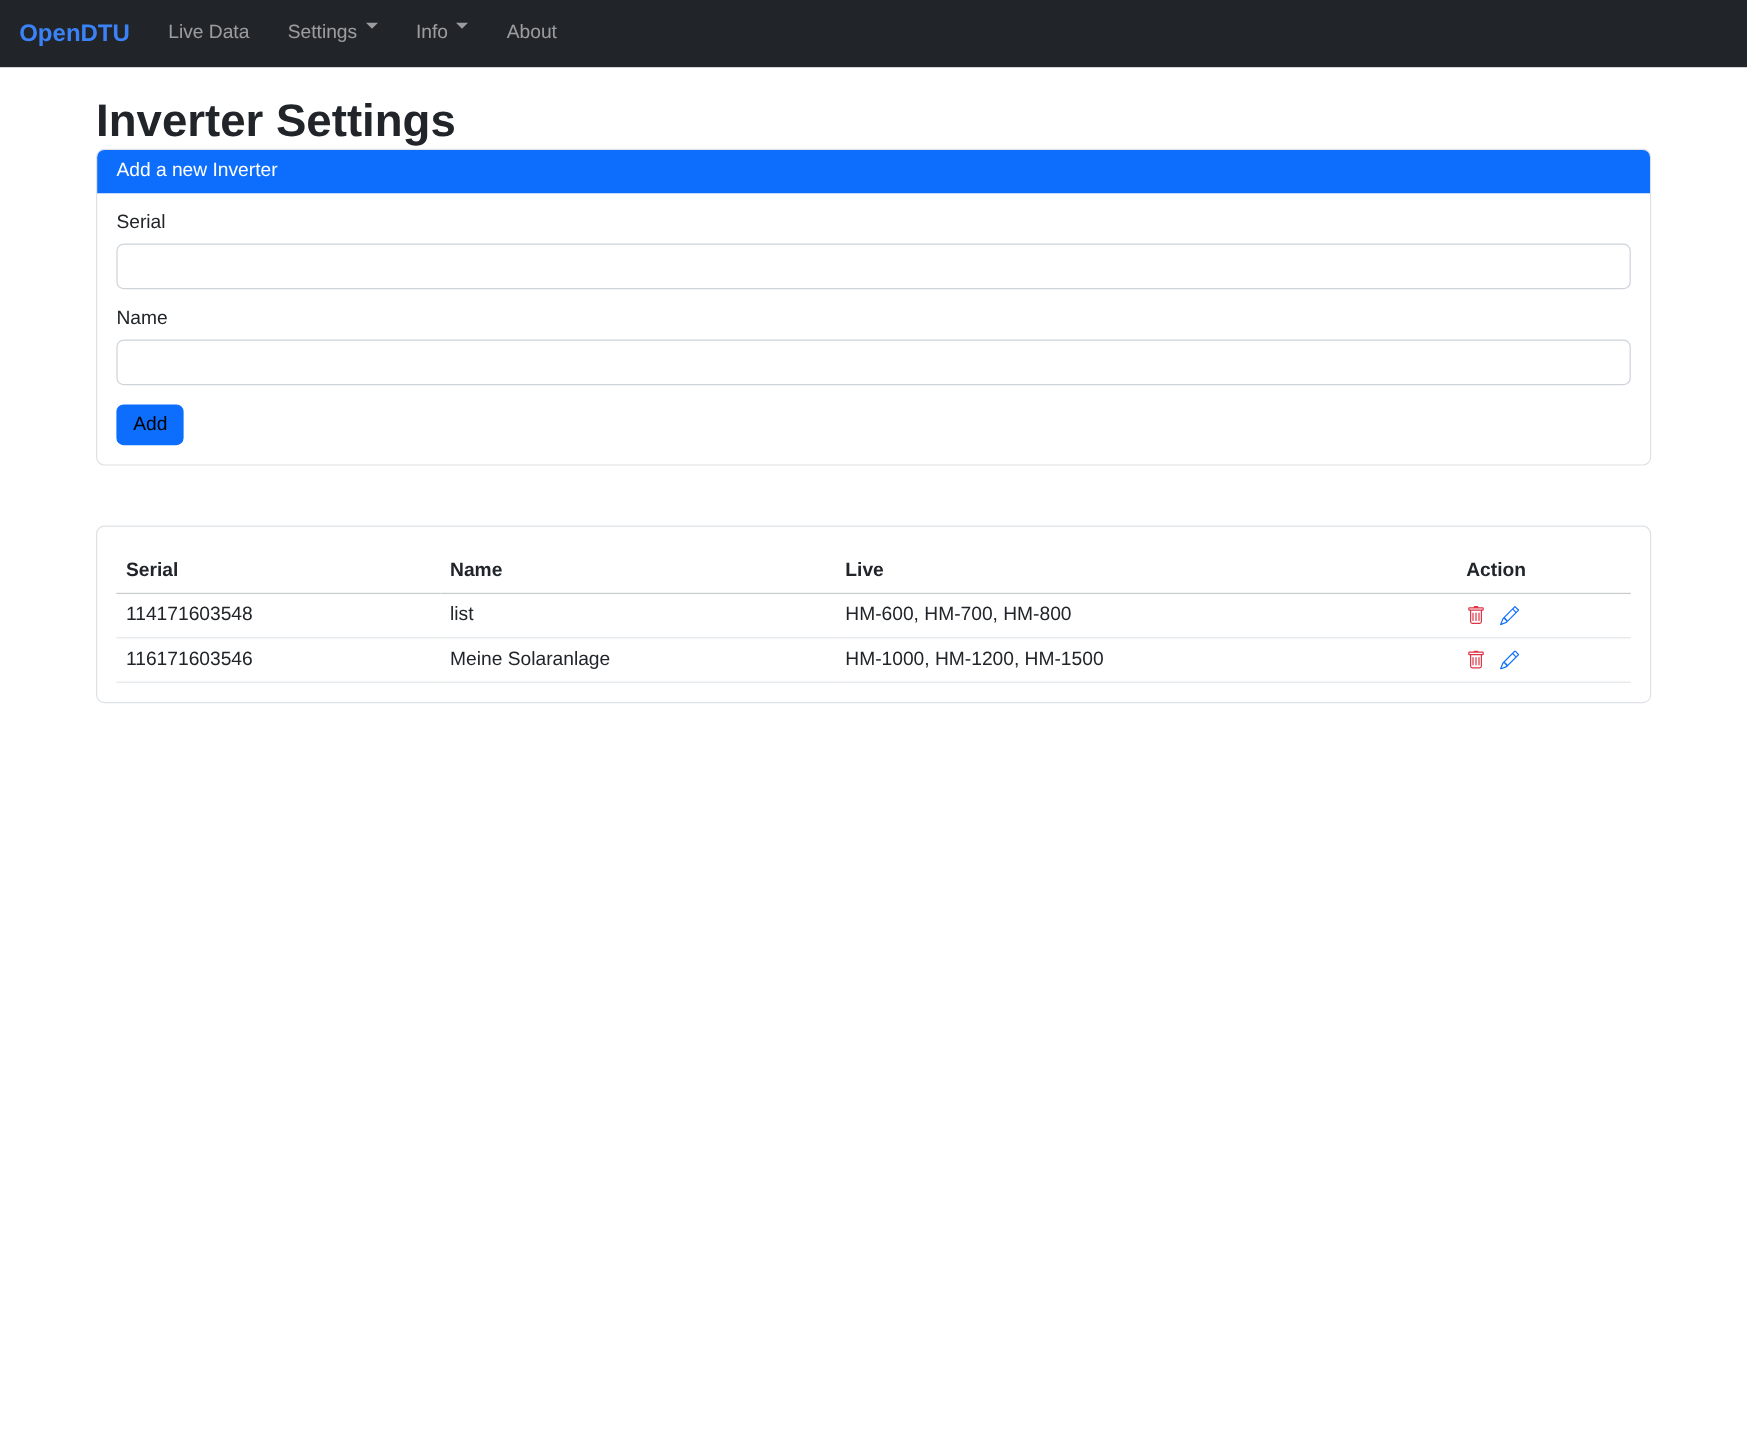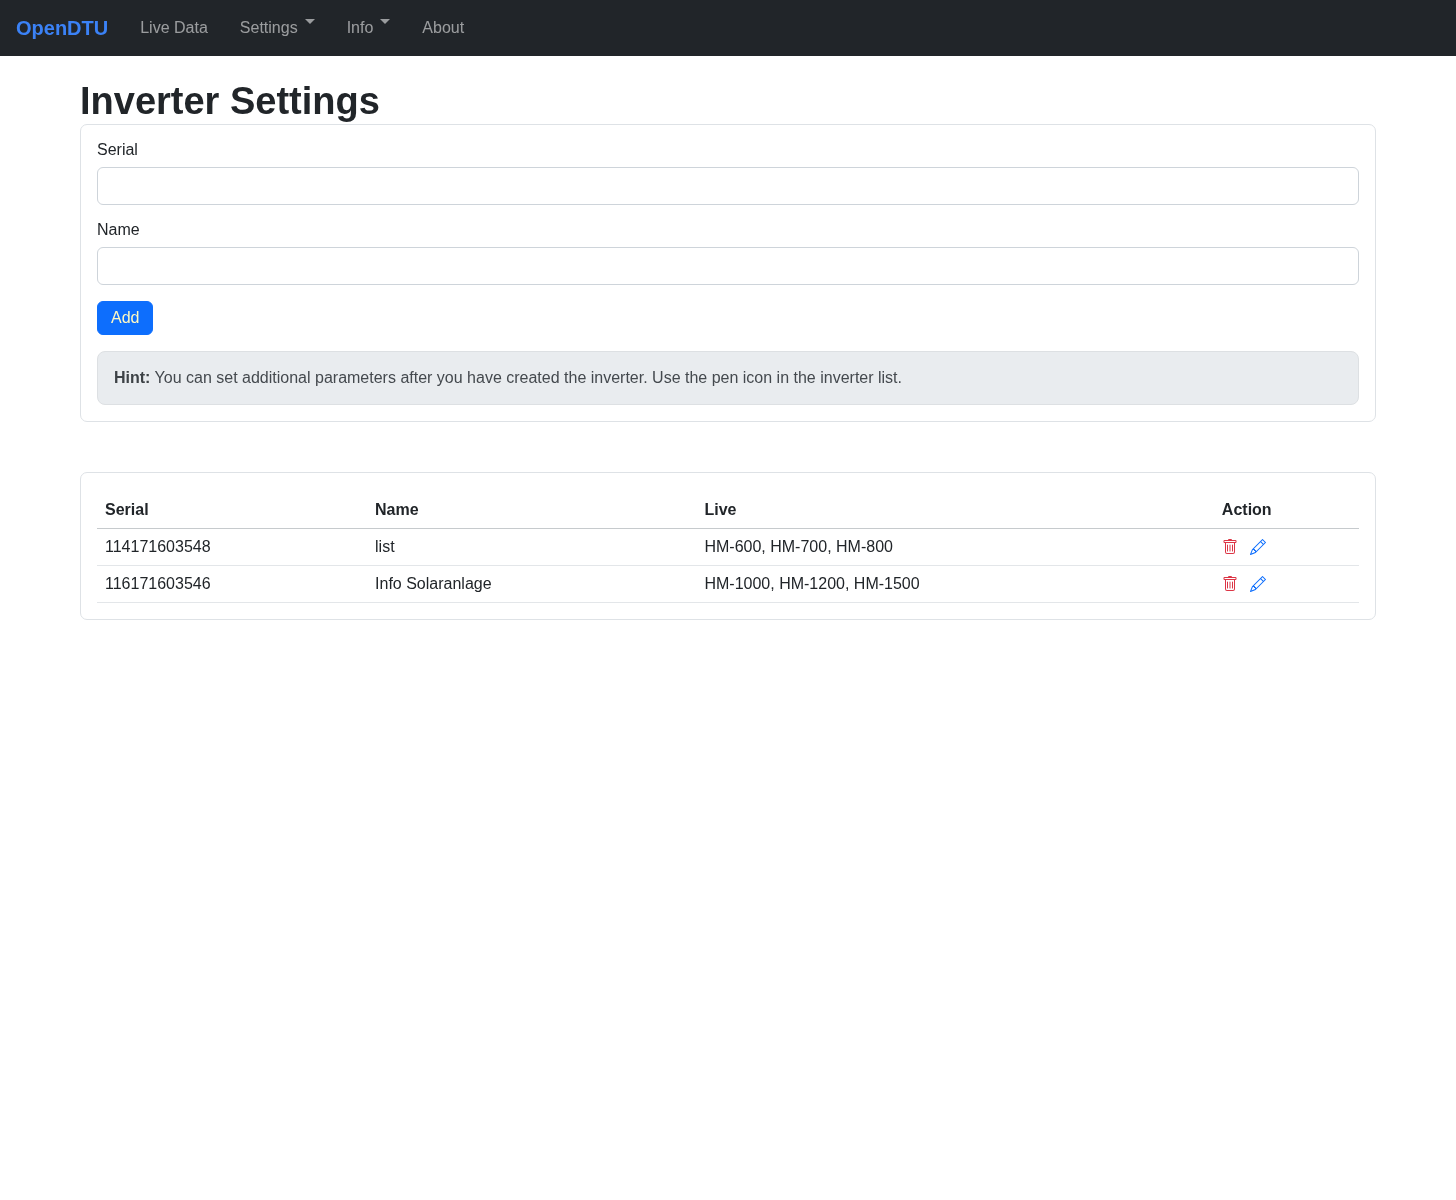--- a/index.html
+++ b/index.html
@@ -42,21 +42,21 @@
 
   
   .form-label { display: block; font-size: 16px; margin-bottom: 8px; }
   .form-control {
     display: block; width: 100%; height: 38px; font-size: 16px; color: #212529;
     border: 1px solid #ced4da; border-radius: 6px; padding: 6px 12px;
     font-family: "Liberation Sans", sans-serif; outline: none; background: #fff;
   }
   .mb-3 { margin-bottom: 16px; }
   .btn-primary {
-    background: #0d6efd; color: #fef9c3; border: 1px solid #0d6efd;
+    background: #0d6efd; color: #000000; border: 1px solid #0d6efd;
     border-radius: 6px; font-size: 16px; padding: 7px 13px; cursor: pointer;
     font-family: "Liberation Sans", sans-serif;
   }
 
   .alert-hint {
     margin-top: 16px; background: #e9ecef; border: 1px solid #dde0e3;
     border-radius: 8px; padding: 17px 16px; font-size: 16px; color: #44494e;
   }
   .alert-hint b { color: #3d4246; }
 
@@ -93,33 +93,31 @@
   <a class="nav-link">
     <span>About</span>
   </a>
 </nav>
 
 <div class="container">
 
   <h1 class="page-title">Inverter Settings</h1>
 
   <div class="card mb-5">
+    <div class="card-header-primary">Add a new Inverter</div>
     <div class="card-body">
 
       <label class="form-label">Serial</label>
       <input class="form-control mb-3" type="text" value="" style="">
 
       <label class="form-label">Name</label>
       <input class="form-control mb-3" type="text" value="" style="">
 
       <button class="btn-primary">Add</button>
 
-      <div class="alert-hint">
-        <b>Hint:</b><span> You can set additional parameters after you have created the inverter. Use the pen icon in the inverter list.</span>
-      </div>
 
     </div>
   </div>
 
   <div class="card">
     <div class="card-body">
 
       <table class="inverter-table">
         <thead>
           <tr>
@@ -145,21 +143,21 @@
                 <button class="icon-btn">
                   <svg width="16" height="16" viewBox="0 0 16 16" fill="#0d6efd" xmlns="http://www.w3.org/2000/svg">
                     <path d="M12.146.146a.5.5 0 0 1 .708 0l3 3a.5.5 0 0 1 0 .708l-10 10a.5.5 0 0 1-.168.11l-5 2a.5.5 0 0 1-.65-.65l2-5a.5.5 0 0 1 .11-.168l10-10ZM11.207 2.5 13.5 4.793 14.793 3.5 12.5 1.207 11.207 2.5Zm1.586 3L10.5 3.207 4 9.707V10h.5a.5.5 0 0 1 .5.5v.5h.5a.5.5 0 0 1 .5.5v.5h.293l6.5-6.5Zm-9.761 5.175-.106.106-1.528 3.821 3.821-1.528.106-.106A.5.5 0 0 1 5 12.5V12h-.5a.5.5 0 0 1-.5-.5V11h-.5a.5.5 0 0 1-.468-.325Z"></path>
                   </svg>
                 </button>
               </div>
             </td>
           </tr>
           <tr>
             <td>116171603546</td>
-            <td>Info Solaranlage</td>
+            <td>Meine Solaranlage</td>
             <td>HM-1000, HM-1200, HM-1500</td>
             <td>
               <div class="action-icons">
                 <button class="icon-btn">
                   <svg width="16" height="16" viewBox="0 0 16 16" fill="#dc3545" xmlns="http://www.w3.org/2000/svg">
                     <path d="M5.5 5.5A.5.5 0 0 1 6 6v6a.5.5 0 0 1-1 0V6a.5.5 0 0 1 .5-.5Zm2.5 0a.5.5 0 0 1 .5.5v6a.5.5 0 0 1-1 0V6a.5.5 0 0 1 .5-.5Zm3 .5a.5.5 0 0 0-1 0v6a.5.5 0 0 0 1 0V6Z"></path>
                     <path d="M14.5 3a1 1 0 0 1-1 1H13v9a2 2 0 0 1-2 2H5a2 2 0 0 1-2-2V4h-.5a1 1 0 0 1-1-1V2a1 1 0 0 1 1-1H6a1 1 0 0 1 1-1h2a1 1 0 0 1 1 1h3.5a1 1 0 0 1 1 1v1ZM4.118 4 4 4.059V13a1 1 0 0 0 1 1h6a1 1 0 0 0 1-1V4.059L11.882 4H4.118ZM2.5 3h11V2h-11v1Z"></path>
                   </svg>
                 </button>
                 <button class="icon-btn">

